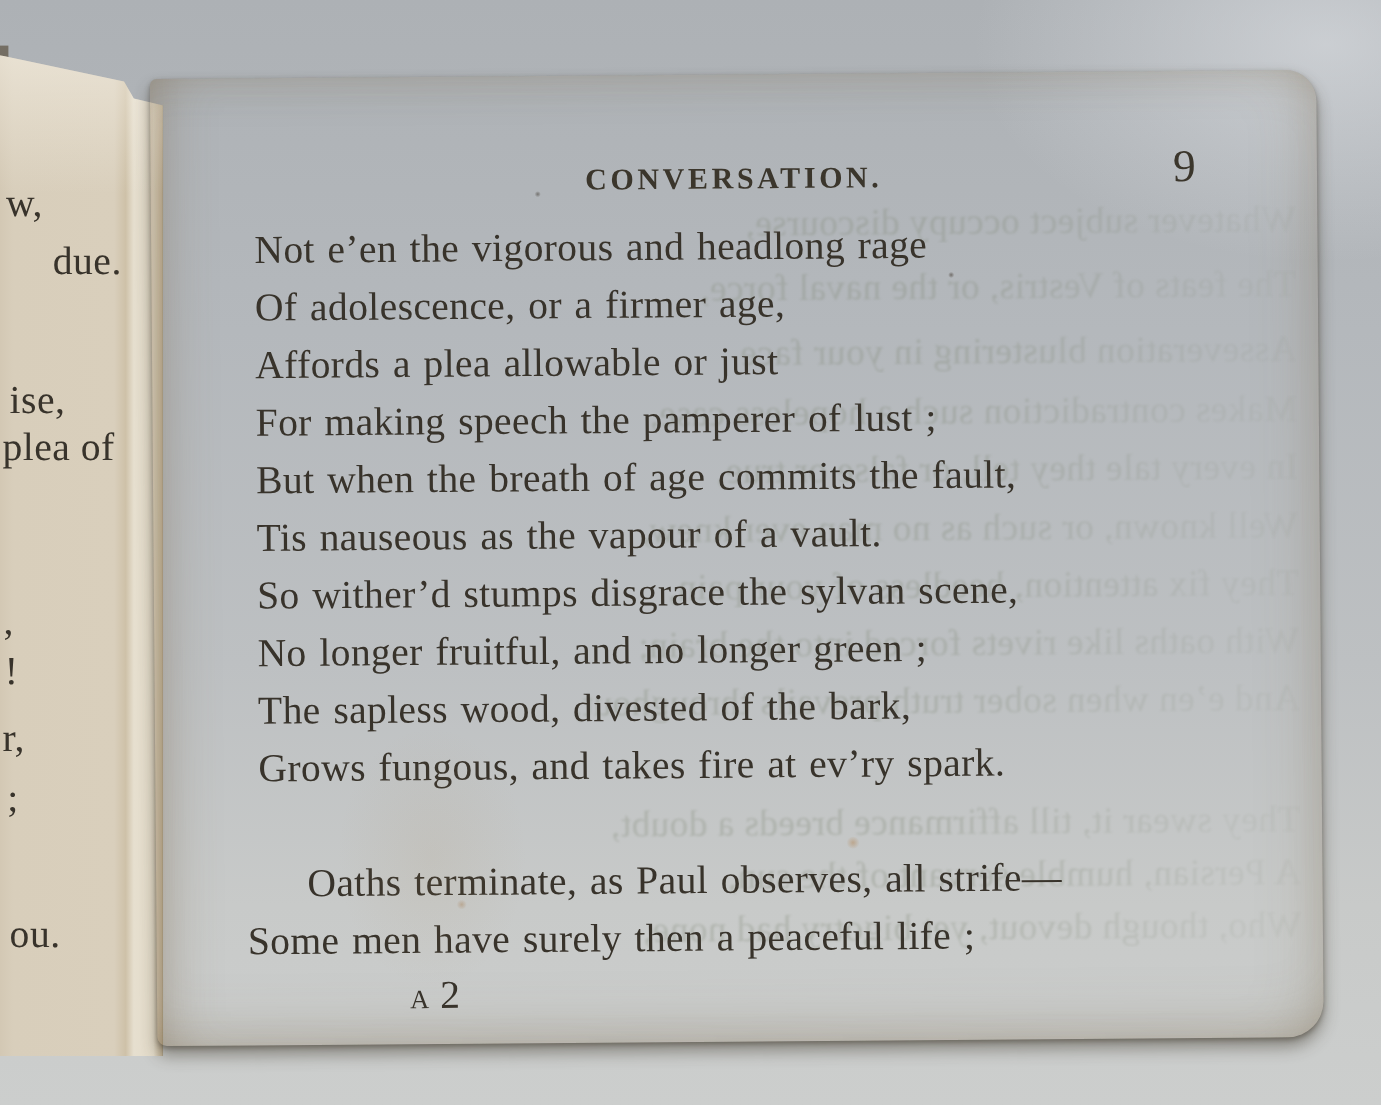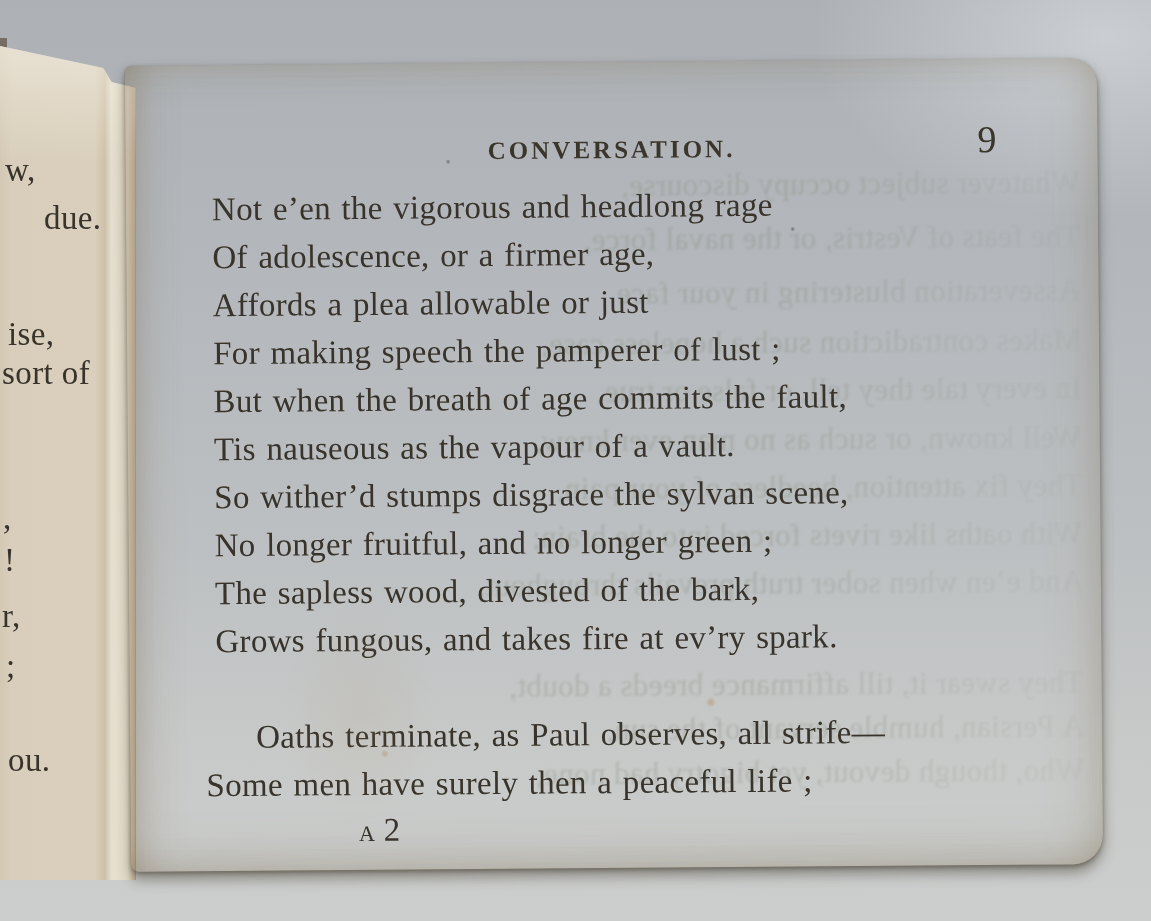--- a/index.html
+++ b/index.html
@@ -78,21 +78,21 @@
     font-size:38px;color:#3b362c;
   }
   .stanza{
     position:absolute;left:86px;top:120px;
     font-size:33px;line-height:48px;color:#38332b;
     letter-spacing:.3px;word-spacing:2px;white-space:nowrap;
   }
   .stanza-2{top:648px;left:76px;}
   .stanza-2 .poem-line:first-child{padding-left:50px;}
   .signature-mark{
-    position:absolute;left:228px;top:748px;
+    position:absolute;left:211px;top:748px;
     color:#38332b;white-space:nowrap;
   }
   .signature-mark .sig-letter{font-size:22px;letter-spacing:2px;}
   .signature-mark .sig-number{font-size:33px;margin-left:7px;}
   
   .stain{position:absolute;border-radius:50%;pointer-events:none;}
   .stain-1{left:575px;top:636px;width:12px;height:10px;background:radial-gradient(circle,rgba(173,118,58,.4),rgba(173,118,58,0) 70%);}
   .stain-2{left:250px;top:686px;width:9px;height:8px;background:radial-gradient(circle,rgba(160,110,60,.35),rgba(160,110,60,0) 70%);}
   .stain-5{left:664px;top:166px;width:5px;height:5px;background:radial-gradient(circle,rgba(60,50,40,.55),rgba(60,50,40,0) 75%);}
   .stain-6{left:320px;top:96px;width:5px;height:5px;background:radial-gradient(circle,rgba(55,48,38,.5),rgba(55,48,38,0) 75%);}
@@ -103,26 +103,26 @@
 
 <div class="scene">
 
   <div class="spine-shadow"></div>
 
   <div class="left-page"></div>
 
   <span class="left-frag" style="left:5px;top:152px;">w,</span>
   <span class="left-frag" style="left:24px;top:200px;margin-left:20px;">due.</span>
   <span class="left-frag" style="left:8px;top:316px;">ise,</span>
-  <span class="left-frag" style="left:2px;top:355px;">sort of</span>
+  <span class="left-frag" style="left:2px;top:355px;">plea of</span>
   <span class="left-frag" style="left:3px;top:500px;">,</span>
   <span class="left-frag" style="left:4px;top:542px;">!</span>
   <span class="left-frag" style="left:2px;top:598px;">r,</span>
   <span class="left-frag" style="left:6px;top:648px;">;</span>
-  <span class="left-frag" style="left:8px;top:742px;">ou.</span>
+  <span class="left-frag" style="left:8px;top:761px;">ou.</span>
 
   <div class="main-page">
 
     <div class="ghost-layer">
       <span class="ghost-line" style="top:106px;">Whatever subject occupy discourse,</span>
       <span class="ghost-line" style="top:160px;">The feats of Vestris, or the naval force,</span>
       <span class="ghost-line" style="top:214px;">Asseveration blustering in your face</span>
       <span class="ghost-line" style="top:264px;">Makes contradiction such a hopeless case,</span>
       <span class="ghost-line" style="top:312px;">In every tale they tell, or false or true,</span>
       <span class="ghost-line" style="top:361px;">Well known, or such as no man ever knew,</span>

